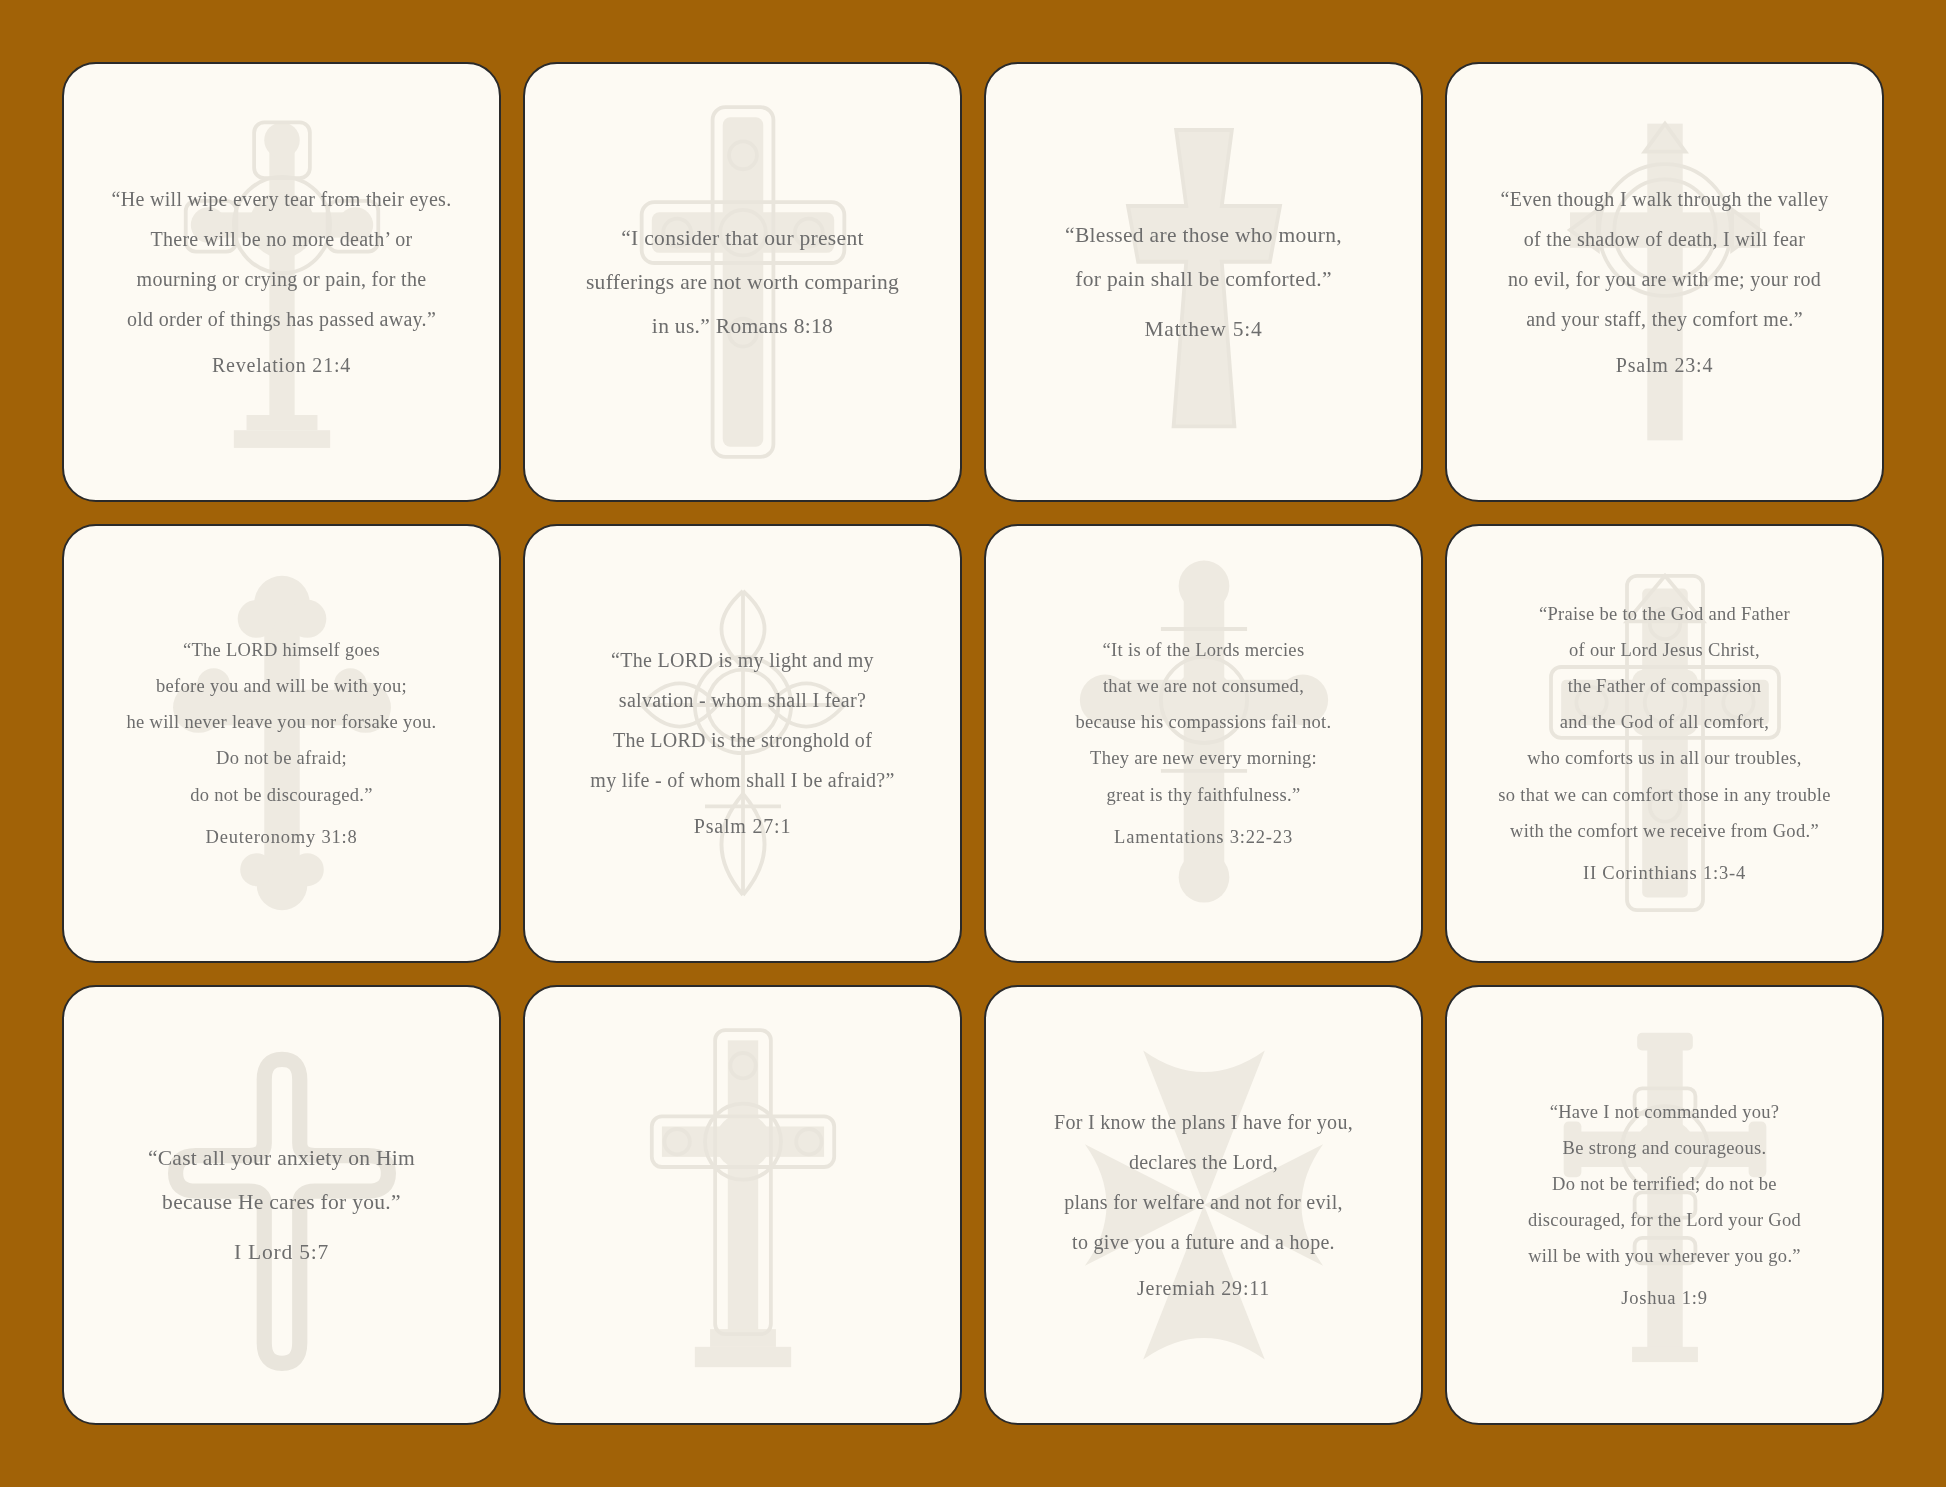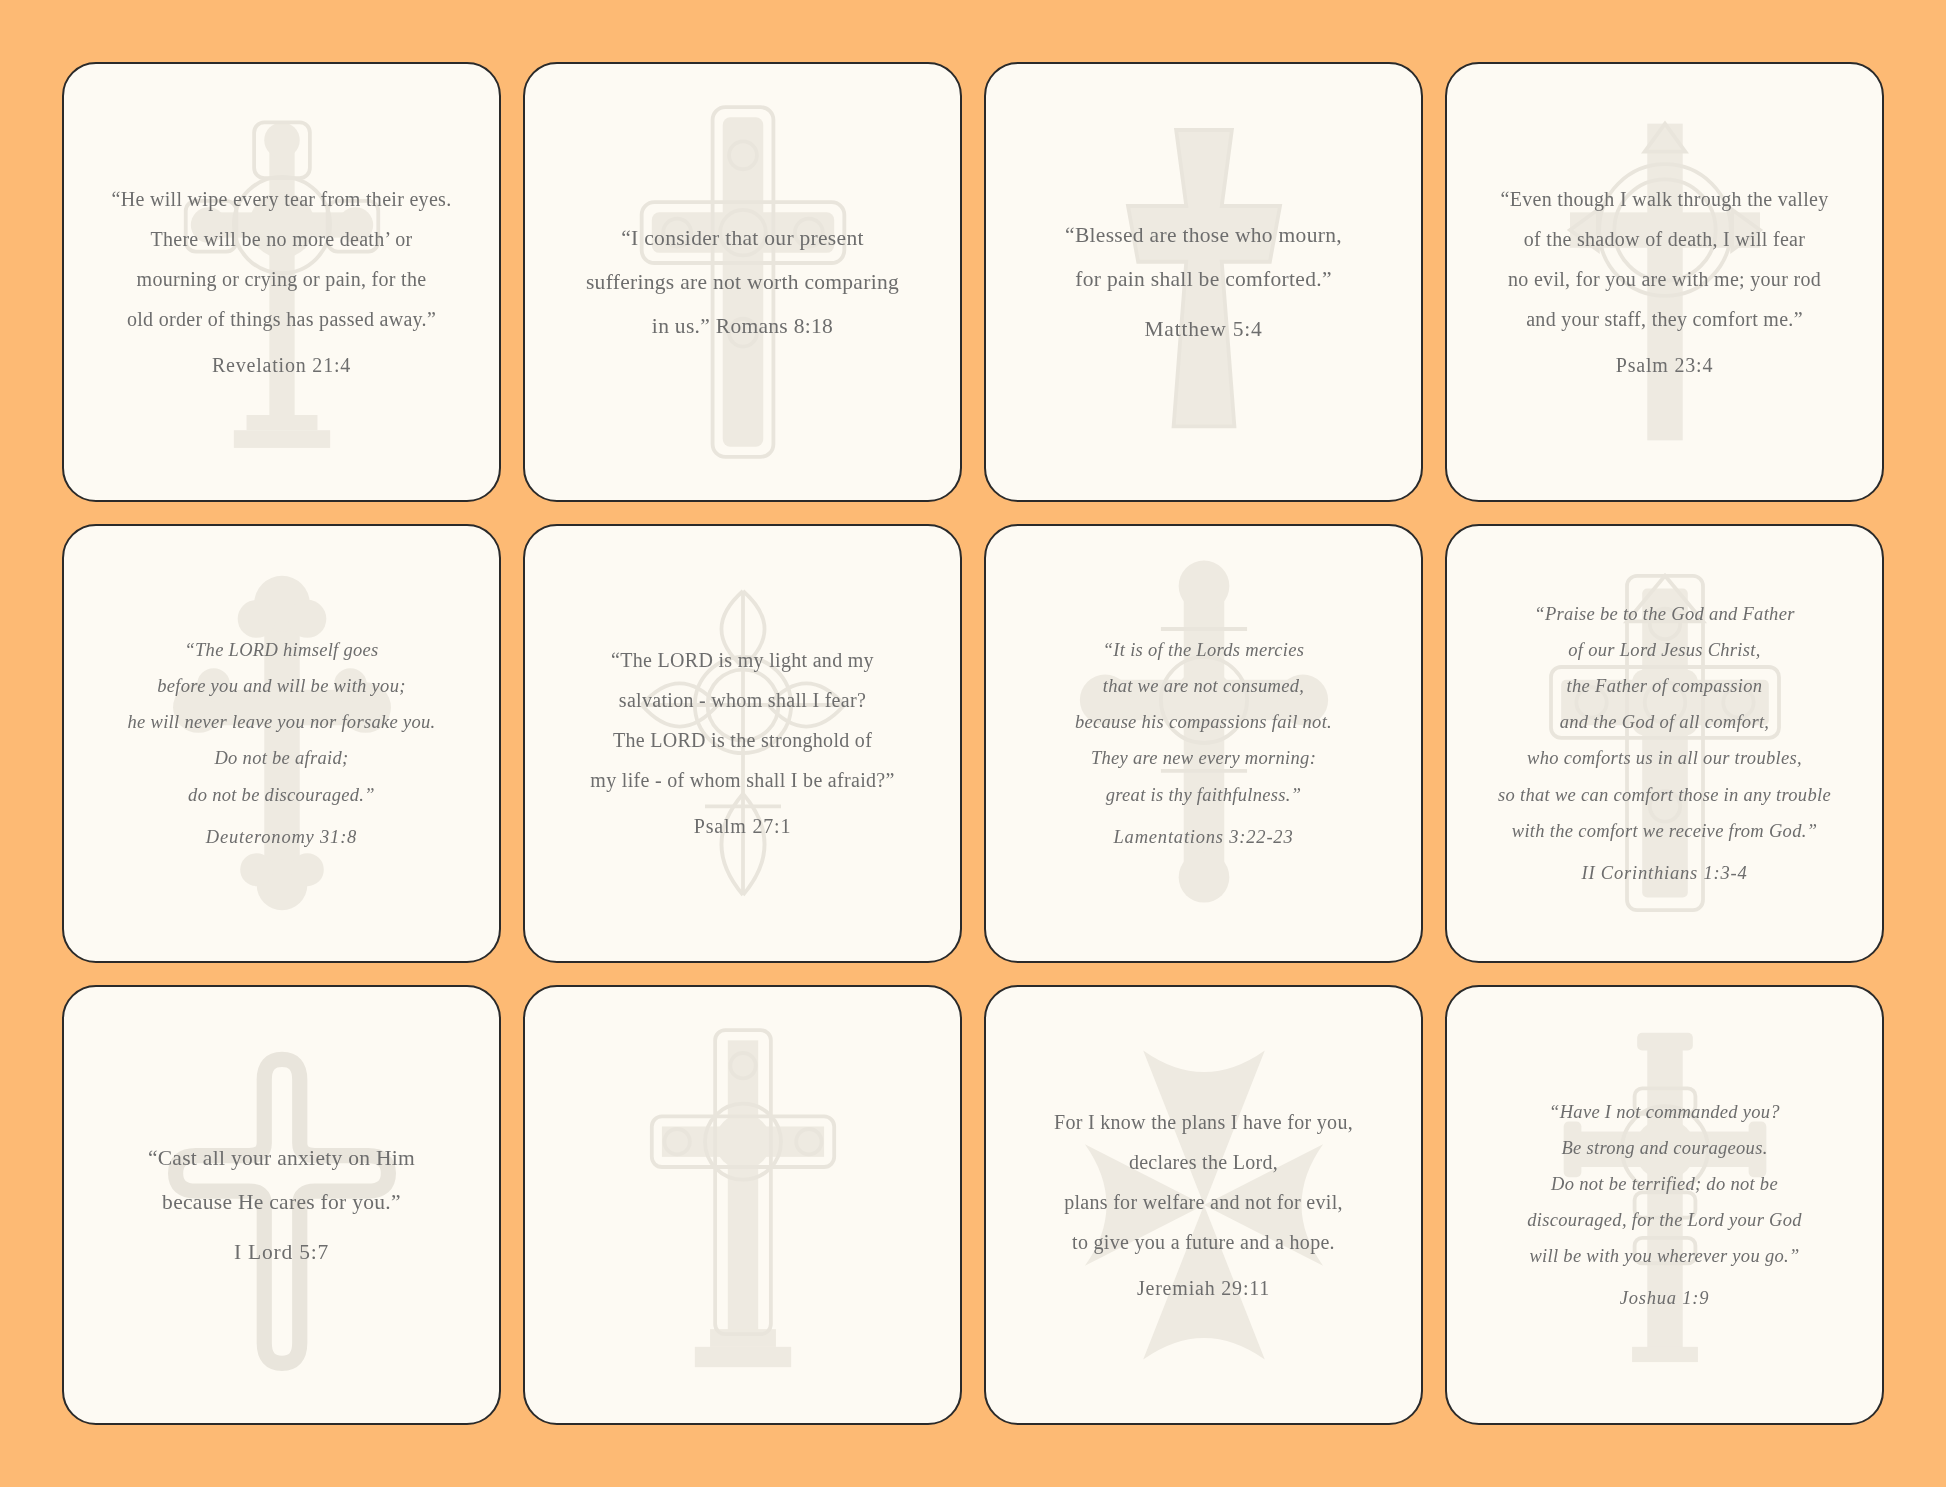--- a/index.html
+++ b/index.html
@@ -11,21 +11,21 @@
     width: 1946px;
     height: 1487px;
     font-family: "Liberation Serif", serif;
     overflow: hidden;
   }
   .sheet {
     width: 1946px;
     height: 1487px;
     box-sizing: border-box;
     padding: 62px 62px 62px 62px;
-    background: #fdba74;
+    background: #a16207;
   }
   .grid {
     display: grid;
     grid-template-columns: repeat(4, 1fr);
     grid-template-rows: repeat(3, 1fr);
     column-gap: 22px;
     row-gap: 22px;
     width: 100%;
     height: 100%;
   }
@@ -72,21 +72,21 @@
     width: 100%;
     box-sizing: border-box;
   }
   .verse .line { display: block; white-space: nowrap; }
   .verse .ref {
     display: block;
     margin-top: 6px;
     letter-spacing: 0.8px;
   }
   .sz-s .verse { font-size: 20px; line-height: 2.0; }
-  .sz-xs .verse { font-size: 18.5px; line-height: 1.95; padding: 0 14px; font-style: italic; }
+  .sz-xs .verse { font-size: 18.5px; line-height: 1.95; padding: 0 14px; }
 </style>
 </head>
 <body>
 
 <div class="sheet">
   <div class="grid" id="grid">
       <div class="card sz-s">
         <div class="watermark">
     <svg viewBox="0 0 200 300">
       <g class="wm-fill">

